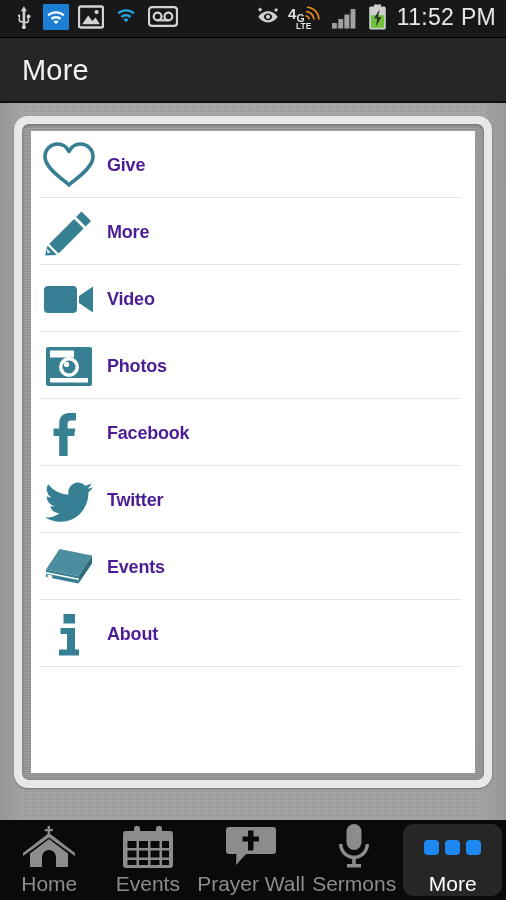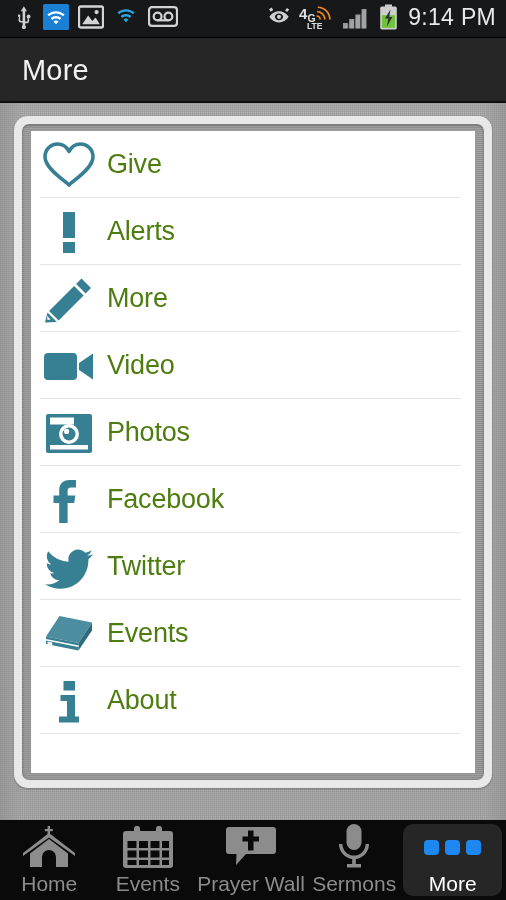--- a/index.html
+++ b/index.html
@@ -92,21 +92,21 @@
   }
   .row .sep{
     position:absolute; left:9px; right:14px; bottom:0; height:1px;
     background:#e4e4e4;
   }
   .row .ic{
     width:76px; min-width:76px; height:67px;
     display:flex; align-items:center; justify-content:center;
   }
   .row .lbl{
-    font-size:27px; font-weight:normal; color:#4d7c0f;
+    font-size:18px; font-weight:bold; color:#4c1d95;
     letter-spacing:-.2px; line-height:1;
   }
   #tail{ height:37px; background:#fff; }
 
   
   #tabbar{
     position:absolute; left:0; top:820px; width:506px; height:80px;
     background:#0a0a0a;
     display:flex; align-items:stretch;
   }
@@ -226,21 +226,21 @@
 
     <span class="sicon">
       <svg width="19" height="26" viewBox="0 0 19 26">
         <rect x="6" y="0.5" width="7" height="2.4" fill="#cfcfcf"></rect>
         <rect x="1.2" y="2.6" width="16.6" height="22.8" rx="1.6" fill="#cfcfcf"></rect>
         <rect x="2.9" y="11.2" width="13.2" height="12.6" fill="#6fc23a"></rect>
         <path d="M11.6 5.2 L6 14.6 h3.3 L7.9 22.6 L13.4 13 h-3.3 z" fill="#2f2f2f"></path>
       </svg>
     </span>
 
-    <span class="clock">9:14 PM</span>
+    <span class="clock">11:52 PM</span>
   </div>
 </div>
 
 <div id="titlebar">
   <span class="ttl">More</span>
 </div>
 <div id="title-underline"></div>
 
 <div id="content">
   <div id="band-left"></div>
@@ -254,30 +254,20 @@
     <div class="row">
       <span class="ic">
         <svg width="56" height="48" viewBox="0 0 56 48">
           <path d="M28 44 C 26 41, 4 28, 4 16 C 4 8, 10 3, 16.5 3 C 21.5 3, 25.8 6, 28 10.5 C 30.2 6, 34.5 3, 39.5 3 C 46 3, 52 8, 52 16 C 52 28, 30 41, 28 44 Z" fill="none" stroke="#377F92" stroke-width="3.6" stroke-linejoin="round"></path>
         </svg>
       </span>
       <span class="lbl">Give</span>
       <span class="sep"></span>
     </div>
 
-    <div class="row">
-      <span class="ic">
-        <svg width="56" height="48" viewBox="0 0 56 48">
-          <rect x="22" y="4" width="12" height="26" fill="#377F92"></rect>
-          <rect x="22" y="34" width="12" height="11" fill="#377F92"></rect>
-        </svg>
-      </span>
-      <span class="lbl">Alerts</span>
-      <span class="sep"></span>
-    </div>
 
     <div class="row">
       <span class="ic">
         <svg width="56" height="48" viewBox="0 0 56 48">
           <g fill="#377F92">
             <path d="M40.5 3.5 L50 13 L44.6 18.4 L35.1 8.9 Z"></path>
             <path d="M33.1 10.9 L42.6 20.4 L17.6 45.4 L8.1 35.9 Z"></path>
             <path d="M6.5 37.6 L15.9 47 L4 47.6 Z"></path>
             <path d="M6 40.8 L9.6 44.4 L6.5 45 Z" fill="#fff"></path>
           </g>

